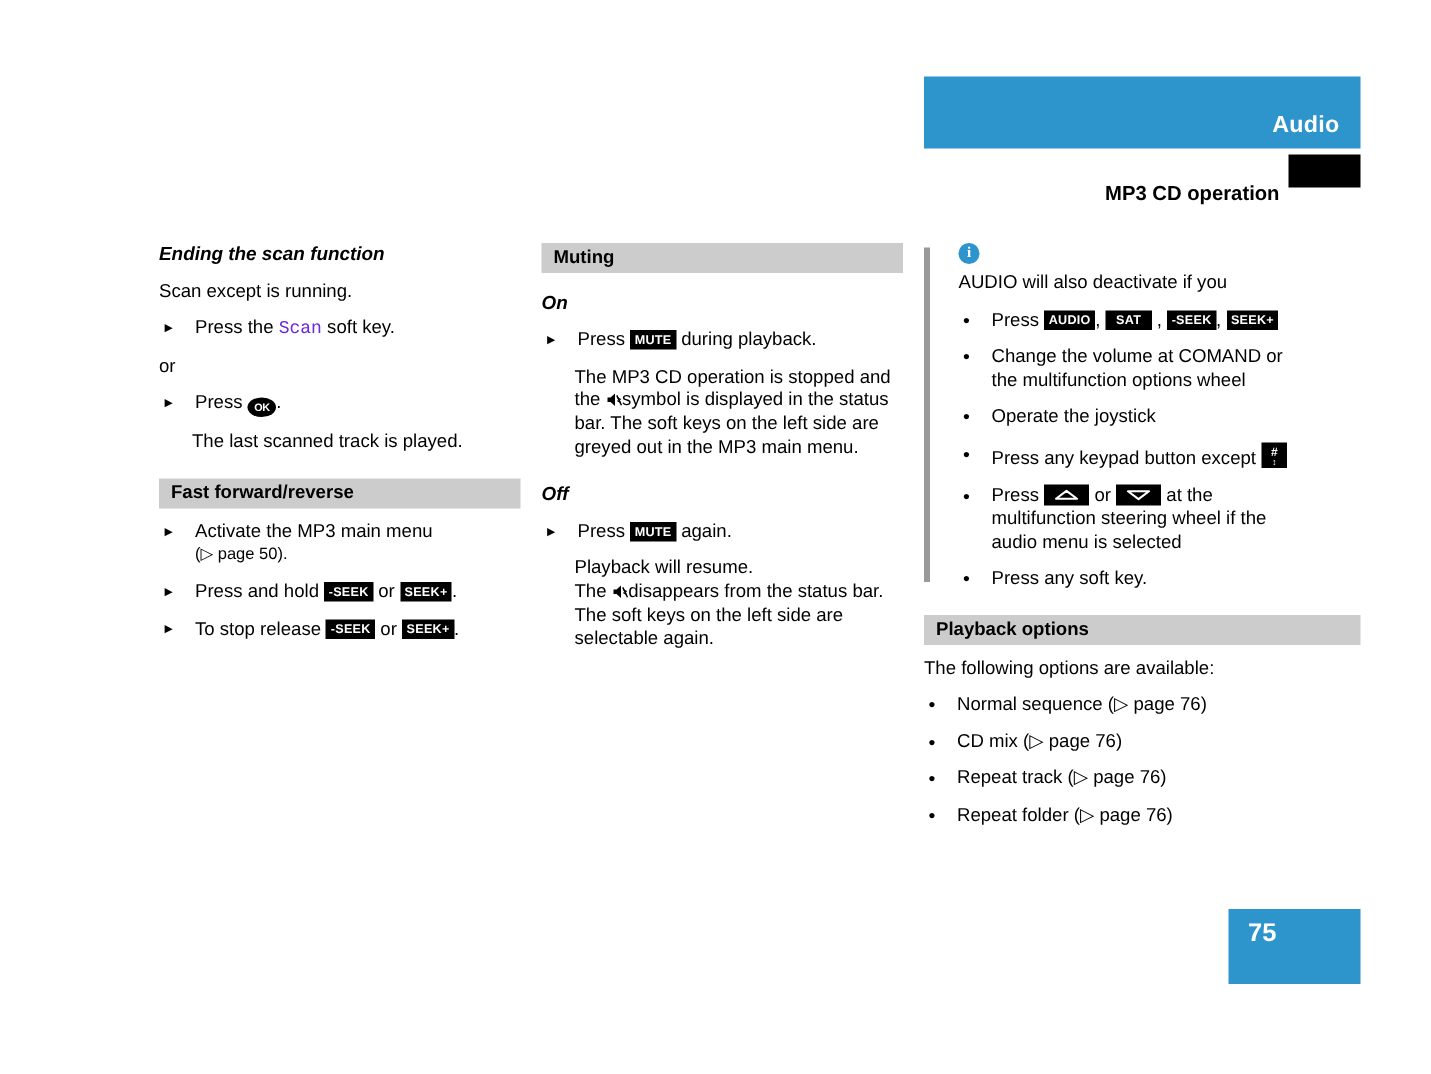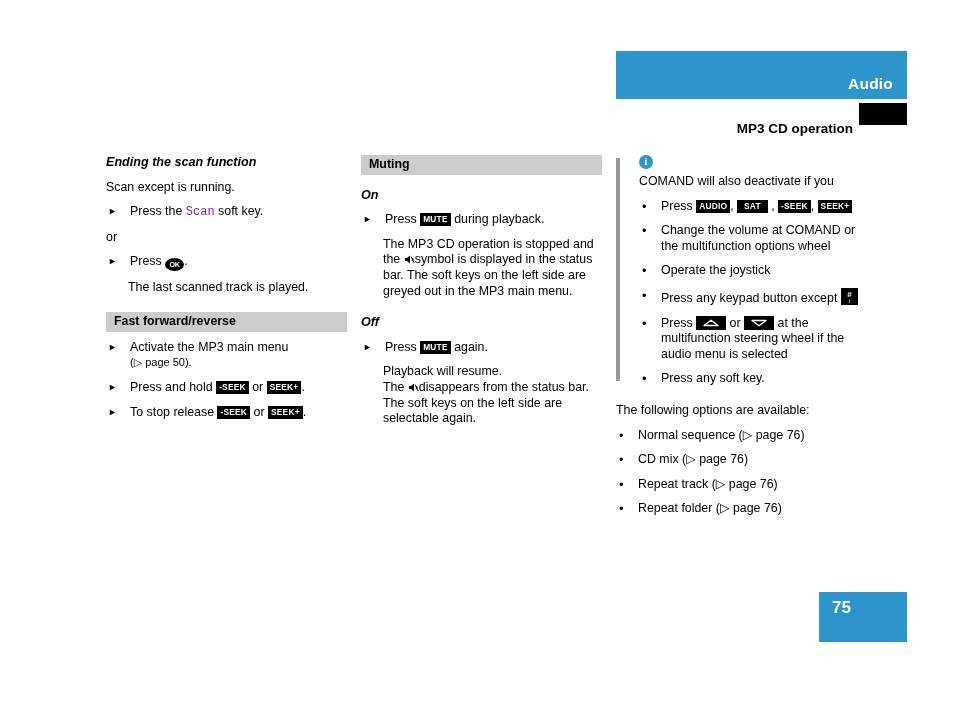--- a/index.html
+++ b/index.html
@@ -54,21 +54,21 @@
     right: 0px;
     top: -2px;
     width: 48px;
     height: 22px;
     background: #000000;
   }
 
   
   .col {
     position: absolute;
-    top: 155px;
+    top: 162px;
     font-size: 12.4px;
     line-height: 15.6px;
   }
   .col-left  { left: 106px;  width: 241px; }
   .col-mid   { left: 361px;  width: 241px; }
   .col-right { left: 616px;  width: 291px; }
 
   
   .sec-head {
     background: #cccccc;
@@ -189,21 +189,21 @@
     font-family: "Liberation Serif", serif;
     line-height: 14px;
     text-align: center;
     margin-bottom: 5px;
   }
 
   
   .page-badge {
     position: absolute;
     left: 819px;
-    top: 592px;
+    top: 606px;
     width: 88px;
     height: 50px;
     background: #2e94cc;
   }
   .page-badge-num {
     position: absolute;
     left: 13px;
     top: 6px;
     color: #ffffff;
     font-size: 17px;
@@ -330,21 +330,21 @@
   </div>
 </div>
 
 <div class="col col-right">
 
   <div class="note">
     <div class="note-rule"></div>
 
     <div class="info-icon">i</div>
 
-    <div class="para">COMAND will also deactivate if you</div>
+    <div class="para">AUDIO will also deactivate if you</div>
 
     <div class="bul">
       <div class="bul-dot">•</div>
       <div class="bul-txt">
         <span>Press</span>
         <span class="key">AUDIO</span>,
         <span class="key wide">SAT</span> ,
         <span class="key">-SEEK</span>,
         <span class="key">SEEK+</span>
       </div>
@@ -393,20 +393,21 @@
         <span>audio menu is selected</span>
       </div>
     </div>
 
     <div class="bul" style="margin-bottom:2px">
       <div class="bul-dot">•</div>
       <div class="bul-txt">Press any soft key.</div>
     </div>
   </div>
 
+  <div class="sec-head">Playback options</div>
 
   <div class="para">The following options are available:</div>
 
   <div class="bul">
     <div class="bul-dot">•</div>
     <div class="bul-txt">Normal sequence (▷ page 76)</div>
   </div>
   <div class="bul">
     <div class="bul-dot">•</div>
     <div class="bul-txt">CD mix (▷ page 76)</div>

